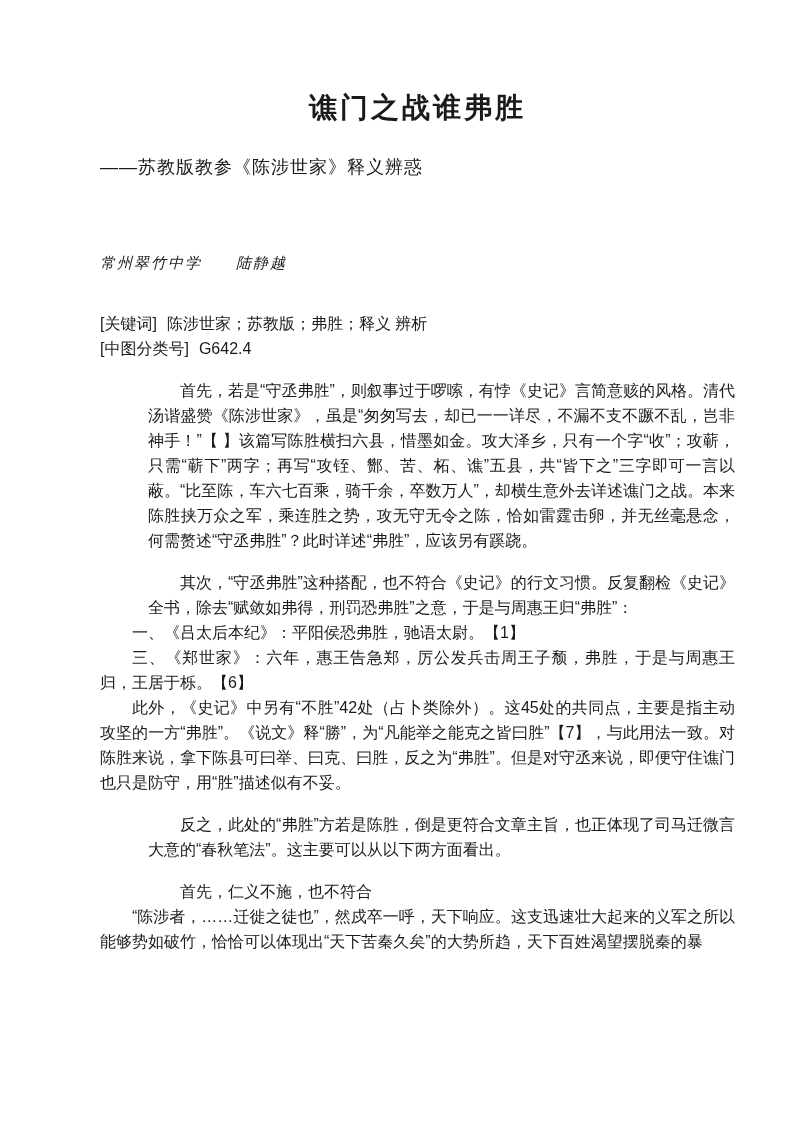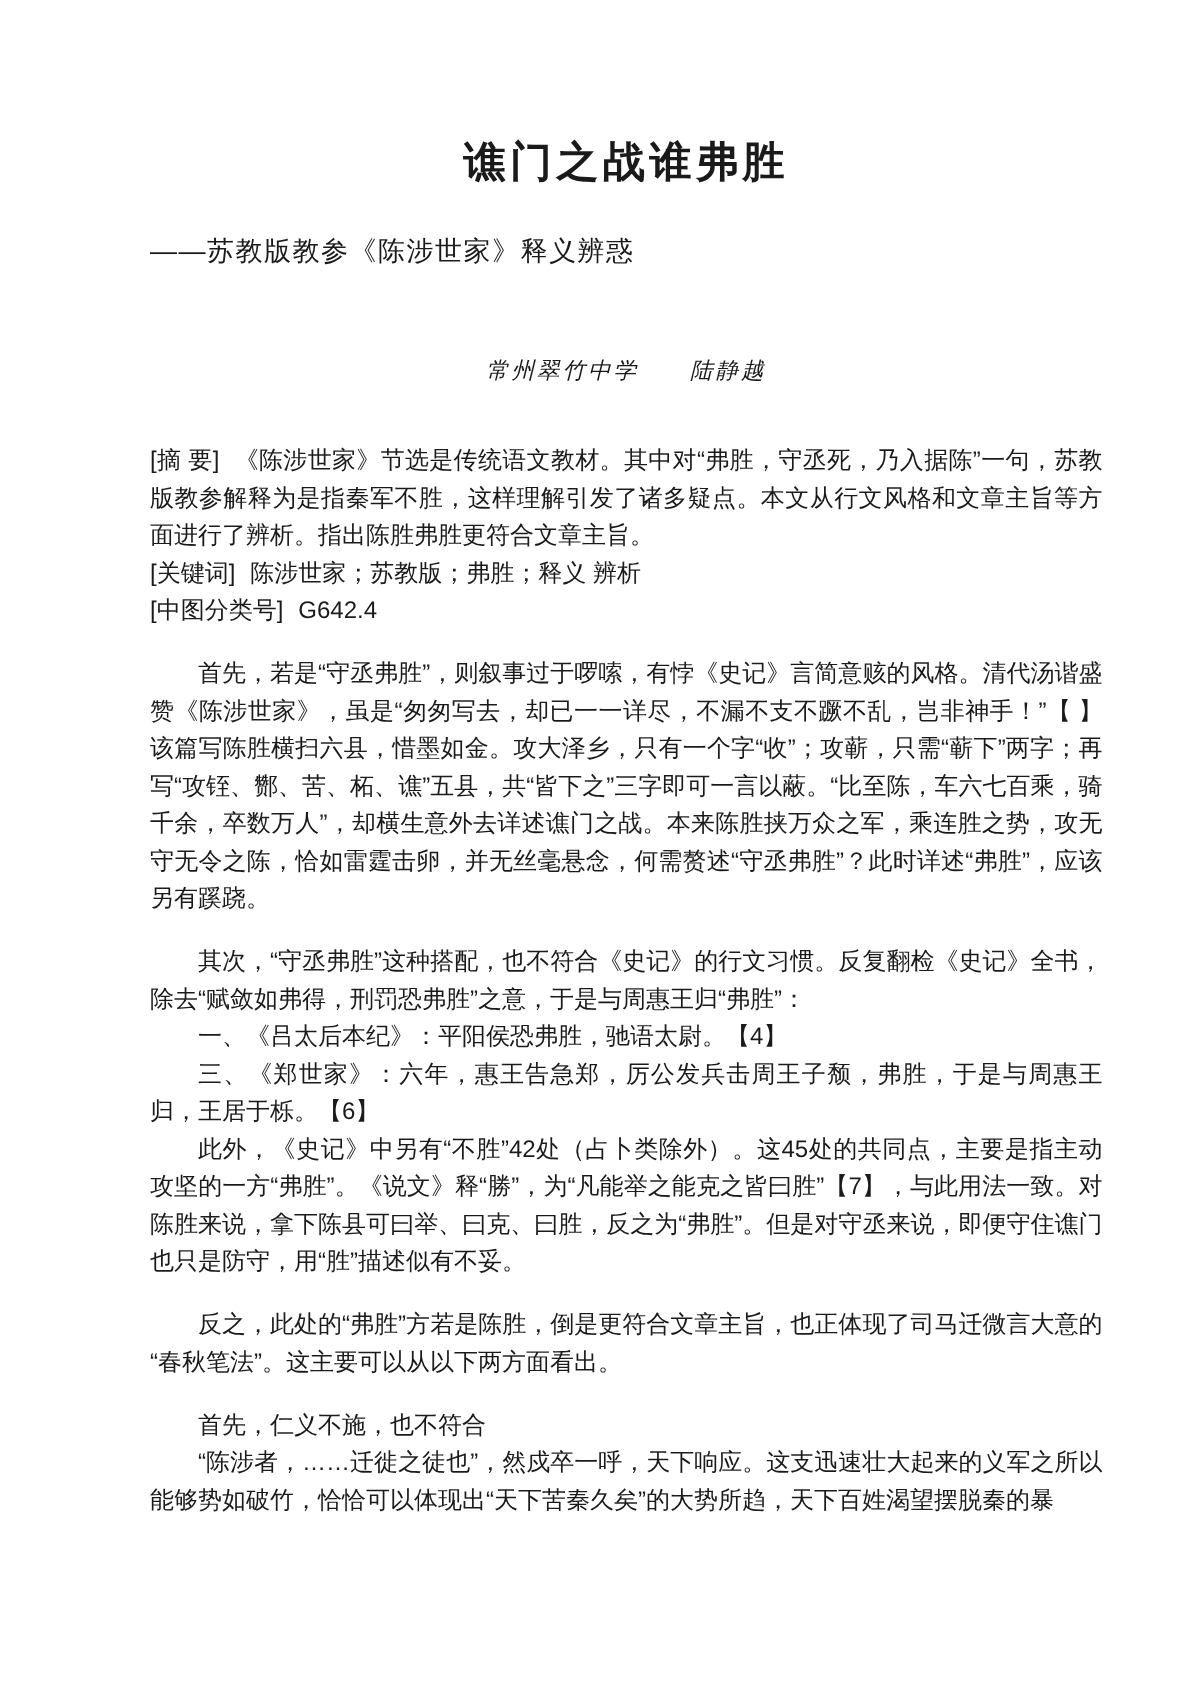--- a/index.html
+++ b/index.html
@@ -29,23 +29,22 @@
   }
   .doc-subtitle {
     text-align: left;
     font-size: 18px;
     font-weight: 500;
     letter-spacing: 1px;
     line-height: 22px;
     margin: 32px 0 0 0;
   }
   .author-line {
-    text-align: center;
     font-size: 15px;
-    margin-top: 60px;
+    margin-top: 76px;
     font-family: "Liberation Serif", "DejaVu Serif", serif;
     font-style: italic;
     letter-spacing: 2px;
   }
   .author-line .affiliation { margin-right: 34px; }
   .meta-block {
     margin-top: 38px;
     font-size: 16px;
     line-height: 25px;
   }
@@ -54,51 +53,48 @@
   .body-block {
     margin-top: 14px;
     font-size: 16px;
     line-height: 25px;
   }
   .para {
     margin: 0;
     text-indent: 2em;
     text-align: justify;
   }
-  .gap-before { margin-top: 17px; }
+  .gap-before { margin-top: 17px; margin-left: 48px; }
 </style>
 </head>
 <body>
 
 <div class="page">
 
   <h1 class="doc-title">谯门之战谁弗胜</h1>
 
   <h2 class="doc-subtitle">——苏教版教参《陈涉世家》释义辨惑</h2>
 
   <div class="author-line">
     <span class="affiliation">常州翠竹中学</span><span>陆静越</span>
   </div>
 
   <div class="meta-block">
     <p class="meta-entry">
-      <span class="meta-label">[摘 要]</span><span>《陈涉世家》节选是传统语文教材。其中对“弗胜，守丞死，乃入据陈”一句，苏教版教参解释为是指秦军不胜，这样理解引发了诸多疑点。本文从行文风格和文章主旨等方面进行了辨析。指出陈胜弗胜更符合文章主旨。</span>
-    </p>
-    <p class="meta-entry">
       <span class="meta-label">[关键词]</span><span>陈涉世家；苏教版；弗胜；释义 辨析</span>
     </p>
     <p class="meta-entry">
       <span class="meta-label">[中图分类号]</span><span>G642.4</span>
     </p>
   </div>
 
   <div class="body-block">
     <p class="para gap-before">首先，若是“守丞弗胜”，则叙事过于啰嗦，有悖《史记》言简意赅的风格。清代汤谐盛赞《陈涉世家》，虽是“匆匆写去，却已一一详尽，不漏不支不蹶不乱，岂非神手！”【 】该篇写陈胜横扫六县，惜墨如金。攻大泽乡，只有一个字“收”；攻蕲，只需“蕲下”两字；再写“攻铚、酂、苦、柘、谯”五县，共“皆下之”三字即可一言以蔽。“比至陈，车六七百乘，骑千余，卒数万人”，却横生意外去详述谯门之战。本来陈胜挟万众之军，乘连胜之势，攻无守无令之陈，恰如雷霆击卵，并无丝毫悬念，何需赘述“守丞弗胜”？此时详述“弗胜”，应该另有蹊跷。</p>
     <p class="para gap-before">其次，“守丞弗胜”这种搭配，也不符合《史记》的行文习惯。反复翻检《史记》全书，除去“赋敛如弗得，刑罚恐弗胜”之意，于是与周惠王归“弗胜”：</p>
-    <p class="para">一、《吕太后本纪》：平阳侯恐弗胜，驰语太尉。【4】</p>
+    <p class="para">一、《吕太后本纪》：平阳侯恐弗胜，驰语太尉。【1】</p>
     <p class="para">三、《郑世家》：六年，惠王告急郑，厉公发兵击周王子颓，弗胜，于是与周惠王归，王居于栎。【6】</p>
     <p class="para">此外，《史记》中另有“不胜”42处（占卜类除外）。这45处的共同点，主要是指主动攻坚的一方“弗胜”。《说文》释“勝”，为“凡能举之能克之皆曰胜”【7】，与此用法一致。对陈胜来说，拿下陈县可曰举、曰克、曰胜，反之为“弗胜”。但是对守丞来说，即便守住谯门也只是防守，用“胜”描述似有不妥。</p>
     <p class="para gap-before">反之，此处的“弗胜”方若是陈胜，倒是更符合文章主旨，也正体现了司马迁微言大意的“春秋笔法”。这主要可以从以下两方面看出。</p>
     <p class="para gap-before">首先，仁义不施，也不符合</p>
     <p class="para">“陈涉者，……迁徙之徒也”，然戍卒一呼，天下响应。这支迅速壮大起来的义军之所以能够势如破竹，恰恰可以体现出“天下苦秦久矣”的大势所趋，天下百姓渴望摆脱秦的暴</p>
   </div>
 
 </div>
 
 </body></html>

